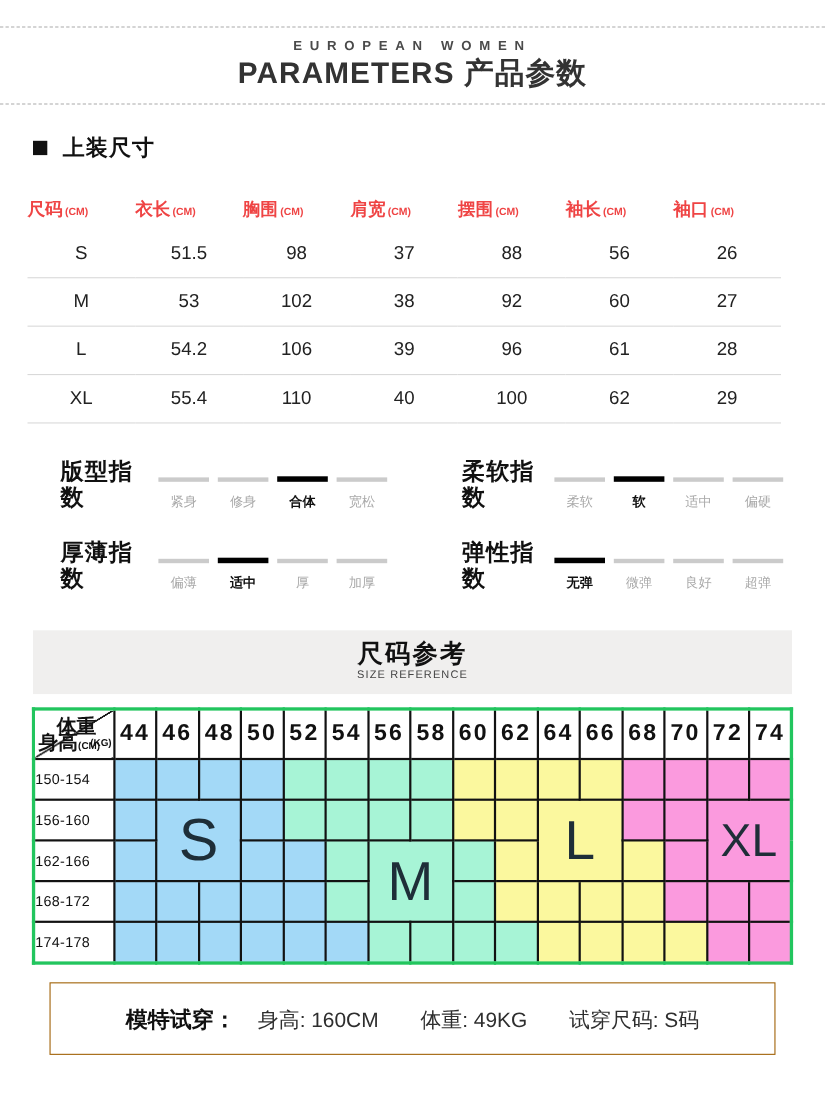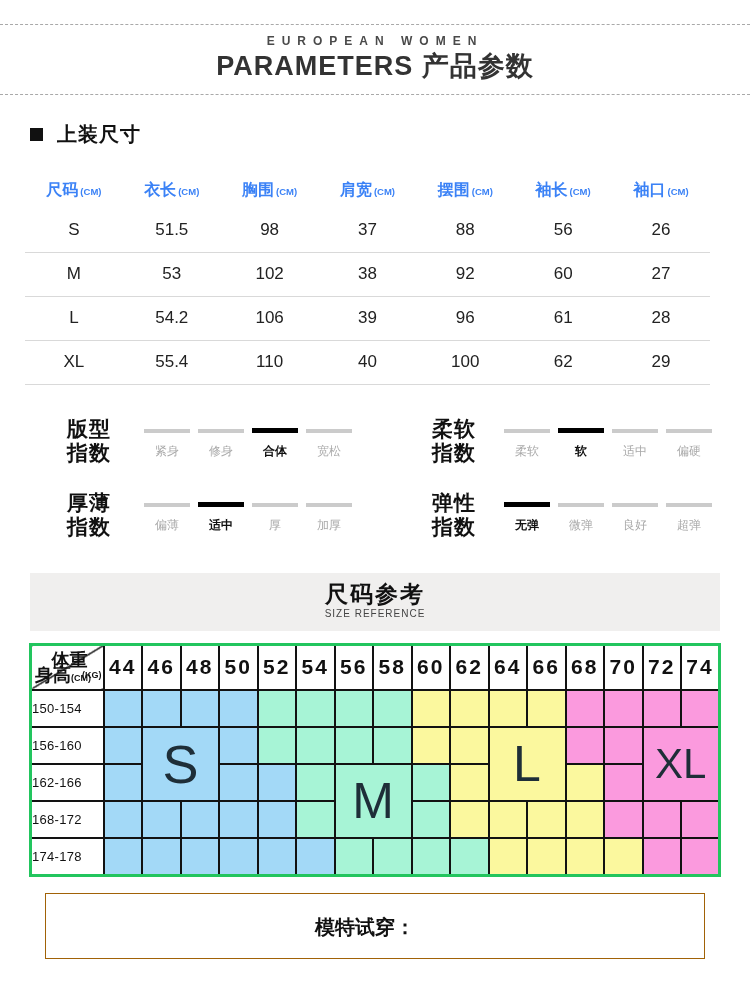--- a/index.html
+++ b/index.html
@@ -17,27 +17,27 @@
   .kicker { font-size:12px; letter-spacing:7px; color:#4a4a4a; font-weight:600; line-height:14px; }
   .title { font-size:27px; font-weight:800; color:#333; letter-spacing:1px; line-height:32px; margin-top:2px; }
 
   
   .sec { display:flex; align-items:center; margin:26px 0 0 30px; }
   .sq { width:13px; height:13px; background:#111; margin-right:14px; }
   .sec-t { font-size:20px; font-weight:700; color:#111; letter-spacing:1px; }
 
   
   .size-table { width:685px; margin:24px 0 0 25px; border-collapse:collapse; table-layout:fixed; }
-  .size-table th { height:36px; font-size:16px; font-weight:700; color:#3b82f6; text-align:center; vertical-align:middle; }
+  .size-table th { height:36px; font-size:16px; font-weight:700; color:#ef4444; text-align:left; vertical-align:middle; }
   .h-unit { font-size:9.5px; font-weight:700; margin-left:2px; }
   .size-table td { height:44px; font-size:17px; font-weight:500; color:#222; text-align:center; vertical-align:middle; border-bottom:1px solid #d9d9d9; }
 
   
   #indices { margin:32px 0 0 55px; display:grid; grid-template-columns:305px 300px; column-gap:60px; row-gap:26px; }
-  .idx-group { display:flex; align-items:center;margin-left:12px; }
+  .idx-group { display:flex; align-items:flex-end; }
   .idx-title { font-size:21px; font-weight:700; color:#111; letter-spacing:1px; width:96px; line-height:24px; }
   .idx-options { display:flex; margin-left:12px; padding-top:2px; }
   .idx-opt { width:46px; margin-right:8px; }
   .idx-bar { height:4px; background:#cbcbcb; margin:6px 0 9px; }
   .idx-label { font-size:12px; color:#a9a9a9; text-align:center; line-height:18px; }
   .idx-opt.sel .idx-bar { height:5px; background:#000; margin:5px 0 9px; }
   .idx-opt.sel .idx-label { color:#111; font-weight:700; }
 
   
   .band { width:690px; height:58px; margin:34px auto 0; background:#f0efee; text-align:center; padding-top:8px; }
@@ -338,14 +338,19 @@
         <td style="background: rgb(251, 248, 158);"></td>
         <td style="background: rgb(251, 154, 222);"></td>
         <td style="background: rgb(251, 154, 222);"></td>
       </tr>
     </tbody>
 </table>
 
 <div class="model-box">
   <div class="model-line">
     <span class="model-label">模特试穿：</span>
+    <span id="stats" style="display:flex;align-items:baseline;">
+        <span class="stat">身高: 160CM</span>
+        <span class="stat">体重: 49KG</span>
+        <span class="stat">试穿尺码: S码</span>
+      </span>
   </div>
 </div>
 
 </body></html>

